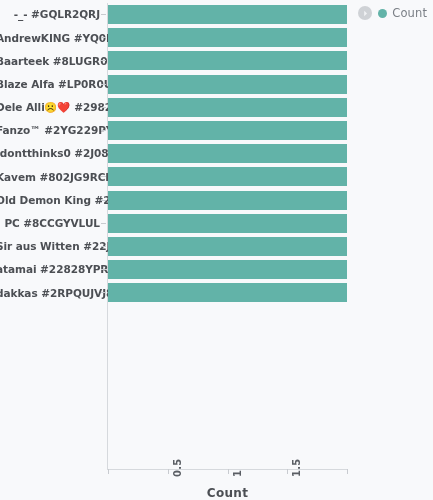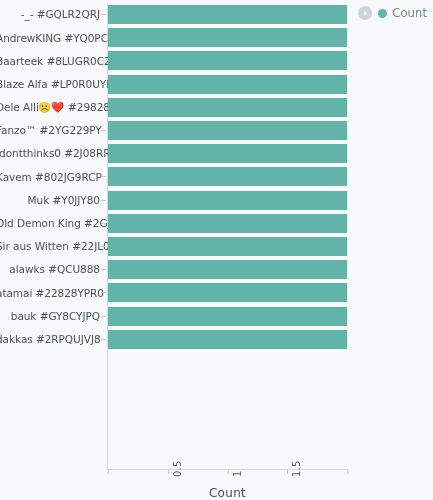--- a/index.html
+++ b/index.html
@@ -63,20 +63,21 @@
     letter-spacing: .1px;
   }
 
   
   .plot-wrap {
     position: absolute;
     left: 0;
     top: 0;
     width: 433px;
     height: 500px;
+    font-weight: bold;
   }
 
   .rows {
     position: absolute;
     left: 0;
     top: 3px;
     width: 433px;
   }
   .row {
     position: relative;
@@ -210,46 +211,36 @@
           <div class="cat-label">Idontthinks0 #2J08RRJQ</div>
           <div class="cat-tick"></div>
           <div class="bar" style="width: 239px; background: rgb(98, 179, 168);"></div>
         </div>
         <div class="row">
           <div class="cat-label">Kavem #802JG9RCP</div>
           <div class="cat-tick"></div>
           <div class="bar" style="width: 239px; background: rgb(98, 179, 168);"></div>
         </div>
         <div class="row">
-          <div class="cat-label">Muk #Y0JJY80</div>
-          <div class="cat-tick"></div>
-          <div class="bar" style="width: 239px; background: rgb(98, 179, 168);"></div>
-        </div>
-        <div class="row">
           <div class="cat-label">Old Demon King #2GJ0ULC2</div>
           <div class="cat-tick"></div>
           <div class="bar" style="width: 239px; background: rgb(98, 179, 168);"></div>
         </div>
         <div class="row">
+          <div class="cat-label">PC #8CCGYVLUL</div>
+          <div class="cat-tick"></div>
+          <div class="bar" style="width: 239px; background: rgb(98, 179, 168);"></div>
+        </div>
+        <div class="row">
           <div class="cat-label">Sir aus Witten #22JL0RQ0L</div>
           <div class="cat-tick"></div>
           <div class="bar" style="width: 239px; background: rgb(98, 179, 168);"></div>
         </div>
         <div class="row">
-          <div class="cat-label">alawks #QCU888</div>
-          <div class="cat-tick"></div>
-          <div class="bar" style="width: 239px; background: rgb(98, 179, 168);"></div>
-        </div>
-        <div class="row">
           <div class="cat-label">atamai #22828YPR0</div>
-          <div class="cat-tick"></div>
-          <div class="bar" style="width: 239px; background: rgb(98, 179, 168);"></div>
-        </div>
-        <div class="row">
-          <div class="cat-label">bauk #GY8CYJPQ</div>
           <div class="cat-tick"></div>
           <div class="bar" style="width: 239px; background: rgb(98, 179, 168);"></div>
         </div>
         <div class="row">
           <div class="cat-label">dakkas #2RPQUJVJ8</div>
           <div class="cat-tick"></div>
           <div class="bar" style="width: 239px; background: rgb(98, 179, 168);"></div>
         </div>
       </div>
     <div id="xticks">

